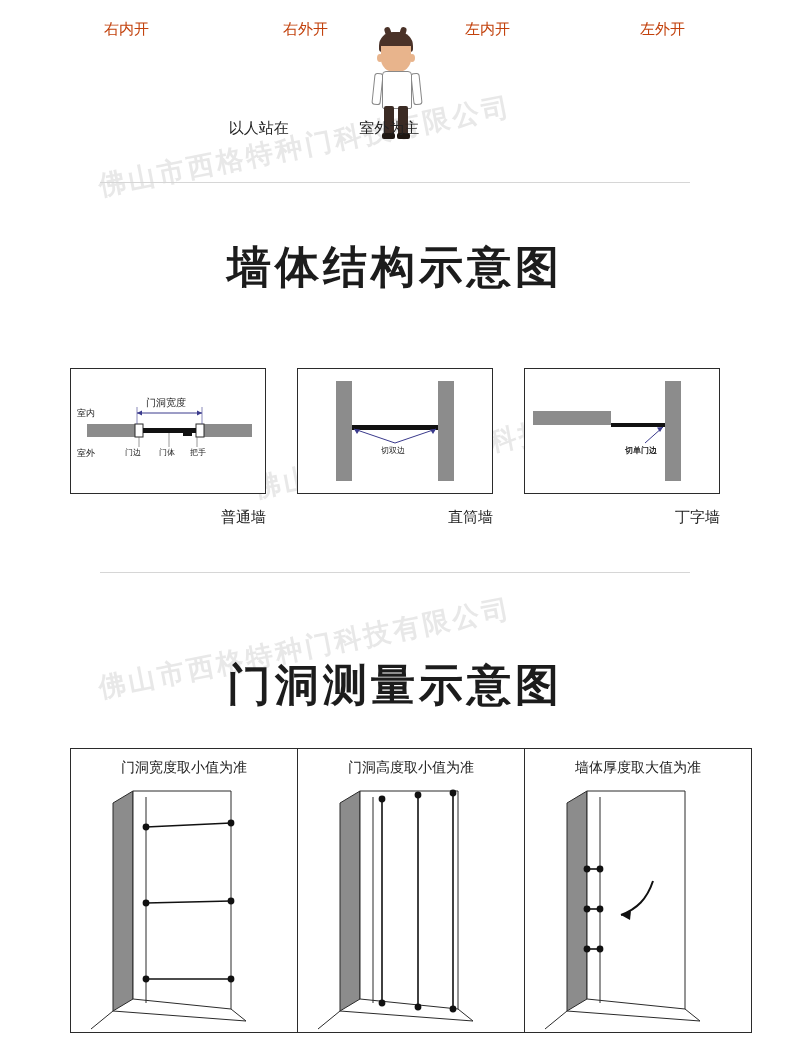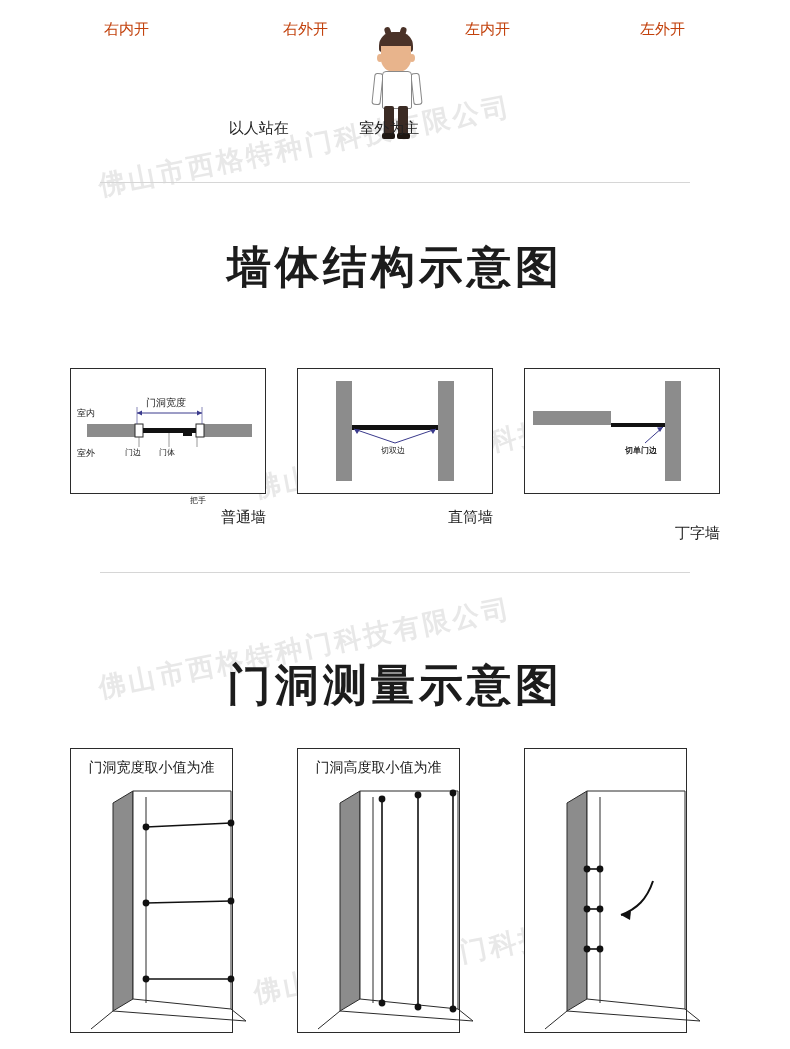--- a/index.html
+++ b/index.html
@@ -192,27 +192,27 @@
   .card-caption {
     position: absolute;
     top: 508px;
     width: 196px;
     text-align: right;
     font-size: 15px;
     color: #222;
   }
   .cc1 { left: 70px; }
   .cc2 { left: 297px; }
-  .cc3 { left: 524px; margin-top: 16px; }
+  .cc3 { left: 524px; }
 
   
   .measure-card {
     position: absolute;
     top: 748px;
-    width: 163px;
+    width: 228px;
     height: 285px;
   }
   .mc1 { left: 70px; }
   .mc2 { left: 297px; }
   .mc3 { left: 524px; }
   .measure-title {
     position: absolute;
     top: 10px;
     left: 0;
     width: 100%;
@@ -288,21 +288,21 @@
 
     <line x1="68" y1="68" x2="68" y2="78" stroke="#555" stroke-width="0.6"></line>
     <line x1="98" y1="64" x2="98" y2="78" stroke="#555" stroke-width="0.6"></line>
     <line x1="126" y1="68" x2="126" y2="78" stroke="#555" stroke-width="0.6"></line>
   </svg>
   <div style="position:absolute;left:6px;top:38px;font-size:9px;color:#222;">室内</div>
   <div style="position:absolute;left:6px;top:78px;font-size:9px;color:#222;">室外</div>
   <div style="position:absolute;left:75px;top:27px;font-size:10px;color:#222;">门洞宽度</div>
   <div style="position:absolute;left:54px;top:78px;font-size:8px;color:#222;">门边</div>
   <div style="position:absolute;left:88px;top:78px;font-size:8px;color:#222;">门体</div>
-  <div style="position:absolute;left:119px;top:78px;font-size:8px;color:#222;margin-top:48px;">把手</div>
+  <div style="position:absolute;left:119px;top:78px;font-size:8px;color:#222;">把手</div>
 </div>
 
 <div class="card wall-card wc2">
   <svg class="svg-abs" width="194" height="124" viewBox="0 0 194 124">
     <rect x="38" y="12" width="16" height="100" fill="#8c8c8c"></rect>
     <rect x="140" y="12" width="16" height="100" fill="#8c8c8c"></rect>
     <rect x="54" y="56" width="86" height="5" fill="#111111"></rect>
 
     <line x1="56" y1="60" x2="97" y2="74" stroke="#3a3a8c" stroke-width="1"></line>
     <line x1="138" y1="60" x2="97" y2="74" stroke="#3a3a8c" stroke-width="1"></line>
@@ -374,20 +374,21 @@
     <line x1="120" y1="14" x2="120" y2="226" stroke="#111" stroke-width="1.6"></line>
     <circle cx="120" cy="14" r="3.4" fill="#111"></circle>
     <circle cx="120" cy="226" r="3.4" fill="#111"></circle>
     <line x1="155" y1="12" x2="155" y2="228" stroke="#111" stroke-width="1.6"></line>
     <circle cx="155" cy="12" r="3.4" fill="#111"></circle>
     <circle cx="155" cy="228" r="3.4" fill="#111"></circle>
   </svg>
 </div>
 
 <div class="card measure-card mc3">
+  <div class="measure-title">墙体厚度取大值为准</div>
   <svg class="measure-svg" width="194" height="250" viewBox="0 0 194 250">
     <polygon points="42,22 62,10 62,218 42,230" fill="#8c8c8c" stroke="#2b2b2b" stroke-width="1"></polygon>
     <polygon points="62,10 160,10 160,228 62,218" fill="#ffffff" stroke="#2b2b2b" stroke-width="1"></polygon>
     <line x1="75" y1="16" x2="75" y2="222" stroke="#2b2b2b" stroke-width="1"></line>
     <line x1="20" y1="248" x2="42" y2="230" stroke="#2b2b2b" stroke-width="1"></line>
     <line x1="42" y1="230" x2="175" y2="240" stroke="#2b2b2b" stroke-width="1"></line>
     <line x1="160" y1="228" x2="175" y2="240" stroke="#2b2b2b" stroke-width="1"></line>
 
     <line x1="62" y1="88" x2="75" y2="88" stroke="#111" stroke-width="1.6"></line>
     <circle cx="62" cy="88" r="3.4" fill="#111"></circle>

